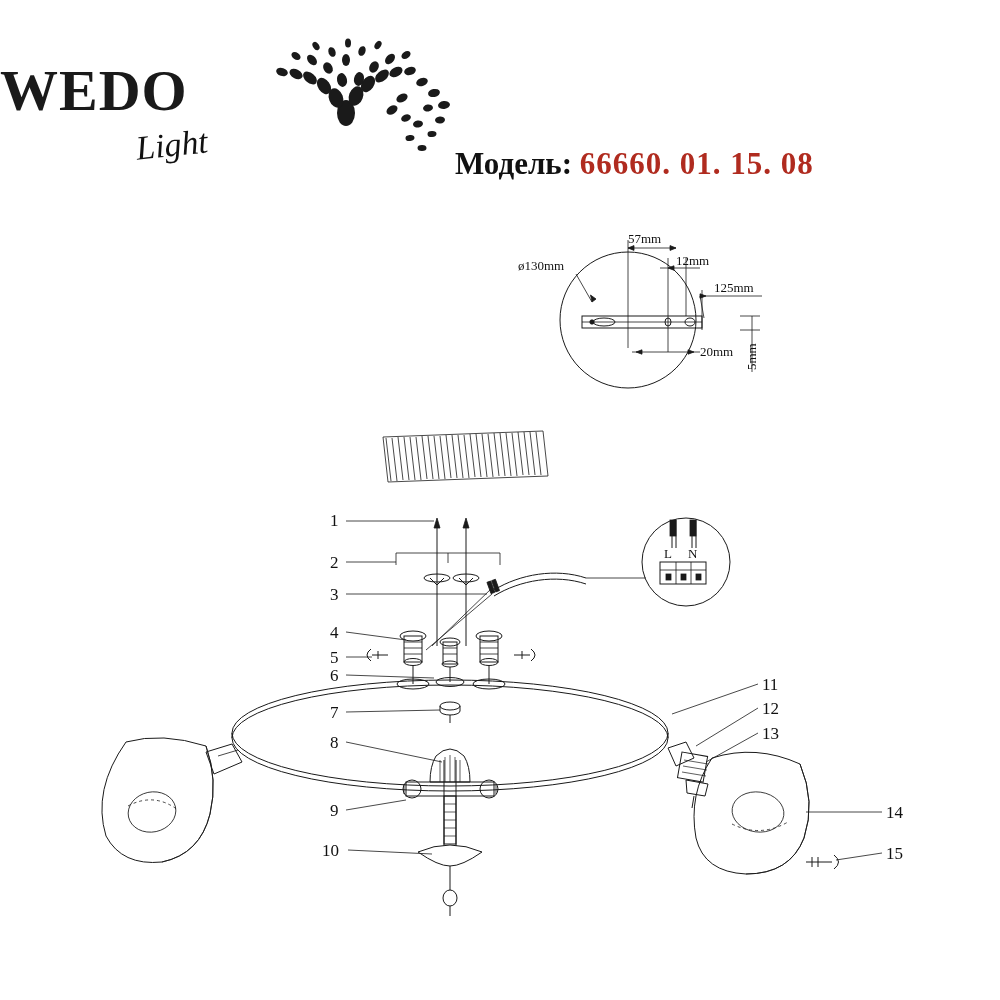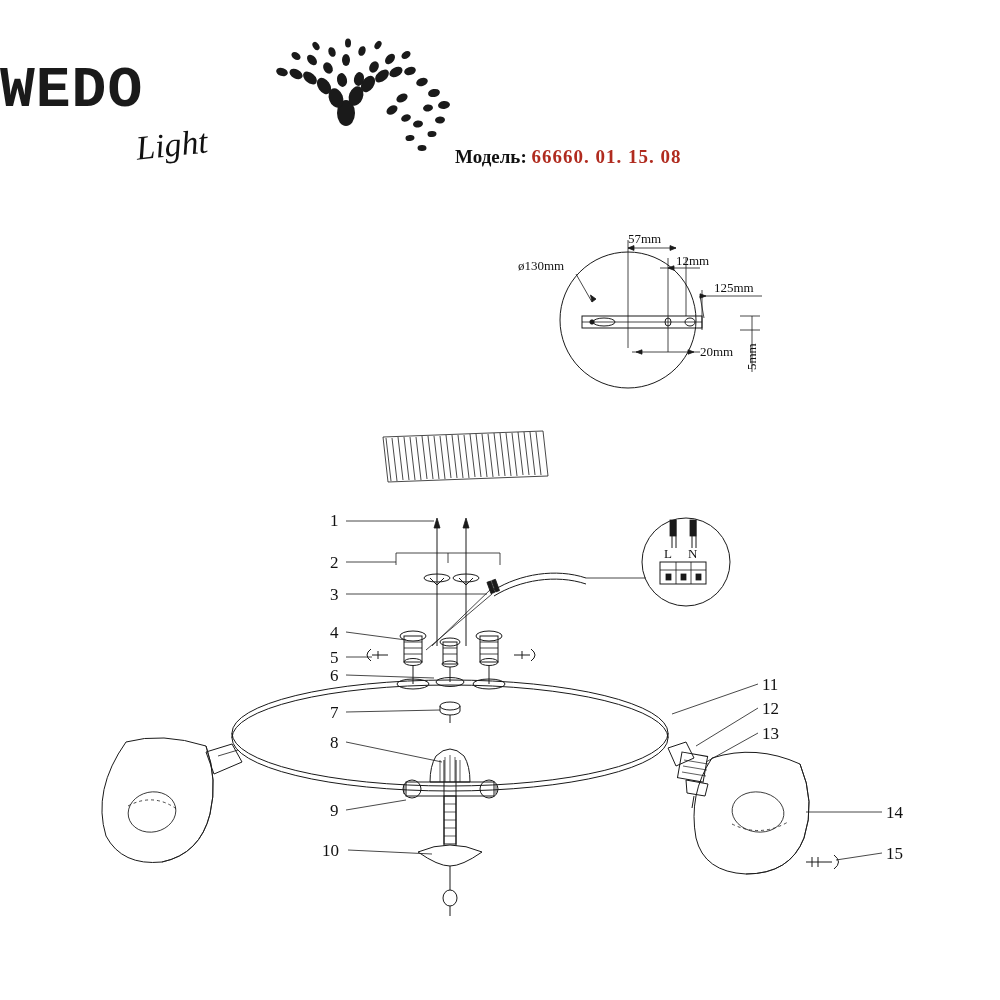--- a/index.html
+++ b/index.html
@@ -23,21 +23,21 @@
     position: absolute;
     left: 196px;
     top: 38px;
     width: 300px;
     height: 140px;
   }
   .brand-text {
     position: absolute;
     left: 0px;
     top: 62px;
-    font-family: Liberation Mono, monospace;
+    font-family: Liberation Serif, serif;
     font-weight: bold;
     font-size: 58px;
     letter-spacing: 1px;
     color: #1a1a1a;
     line-height: 1;
   }
   .brand-sub {
     position: absolute;
     left: 136px;
     top: 128px;
@@ -46,21 +46,21 @@
     font-size: 34px;
     color: #111;
     line-height: 1;
     transform: rotate(-6deg);
   }
   .model-line {
     position: absolute;
     left: 455px;
     top: 146px;
     font-family: "Liberation Serif", serif;
-    font-size: 19px;
+    font-size: 31px;
     color: #111;
     white-space: nowrap;
   }
   .model-label { color: #111; font-weight: bold; }
   .model-value { color: #b02b1f; font-weight: bold; letter-spacing: 1px; }
 
   
   .layer {
     position: absolute;
     left: 0;

